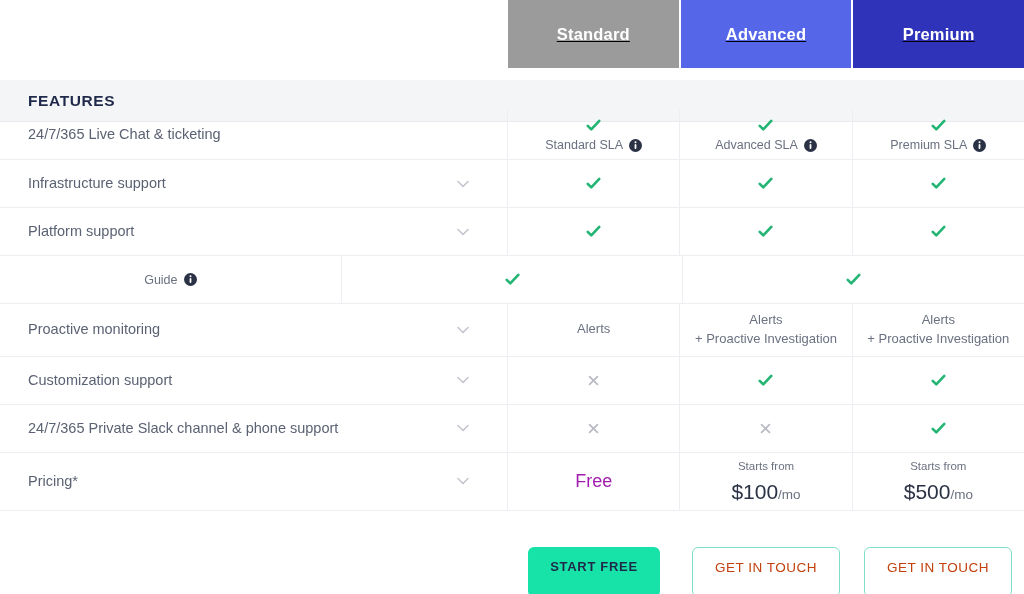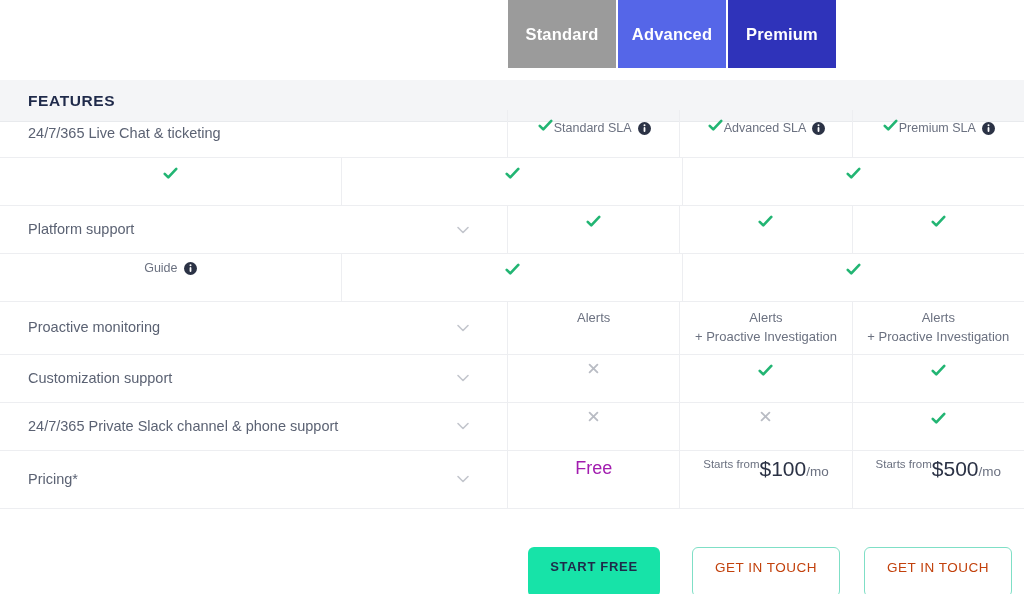--- a/index.html
+++ b/index.html
@@ -19,23 +19,24 @@
     position: relative;
     width: 1024px;
     height: 594px;
   }
 
   
   .plan-header-row {
     position: absolute;
     top: 0;
     left: 0;
-    width: 836px;
+    width: 1024px;
     height: 68px;
     display: flex;
+    text-decoration: underline;
   }
   .plan-header-spacer {
     width: 508px;
     flex: 0 0 508px;
     background: #ffffff;
   }
   .plan-head {
     flex: 1 1 0;
     display: flex;
     align-items: center;
@@ -103,21 +104,22 @@
     width: 16px;
     height: 16px;
     flex: 0 0 16px;
     margin-right: 8px;
   }
   .chev svg { display: block; }
 
   .val-cell {
     flex: 1 1 0;
     display: flex;
-    align-items: flex-start;
+    flex-direction: column;
+    align-items: center;
     justify-content: center;
     border-right: 1px solid #edeef1;
     box-sizing: border-box;
     padding: 7px 4px;
   }
   .val-cell:last-child { border-right: none; }
 
   .check {
     display: block;
     width: 17px;
@@ -286,20 +288,28 @@
               <svg viewBox="0 0 16 16">
                 <circle cx="8" cy="8" r="8" fill="#2b3245"></circle>
                 <circle cx="8" cy="4.1" r="1.25" fill="#fff"></circle>
                 <rect x="6.9" y="6.3" width="2.2" height="6" rx="1.1" fill="#fff"></rect>
               </svg>
             </span>
           </span>
         </div>
       </div>
       <div class="row">
+        <div class="feat-cell">
+          <span class="feat-label">Infrastructure support</span>
+          <span class="chev">
+            <svg viewBox="0 0 16 16">
+              <path d="M3 5.5 L8 10.5 L13 5.5" fill="none" stroke="#c3c6cd" stroke-width="1.6" stroke-linecap="round" stroke-linejoin="round"></path>
+            </svg>
+          </span>
+        </div>
         <div class="val-cell">
           <svg class="check" viewBox="0 0 20 20">
             <path d="M3.2 10.4 L7.4 14.6 L16.8 4.6" fill="none" stroke="#22b573" stroke-width="3.1" stroke-linecap="round" stroke-linejoin="round"></path>
           </svg>
         </div>
         <div class="val-cell">
           <svg class="check" viewBox="0 0 20 20">
             <path d="M3.2 10.4 L7.4 14.6 L16.8 4.6" fill="none" stroke="#22b573" stroke-width="3.1" stroke-linecap="round" stroke-linejoin="round"></path>
           </svg>
         </div>

